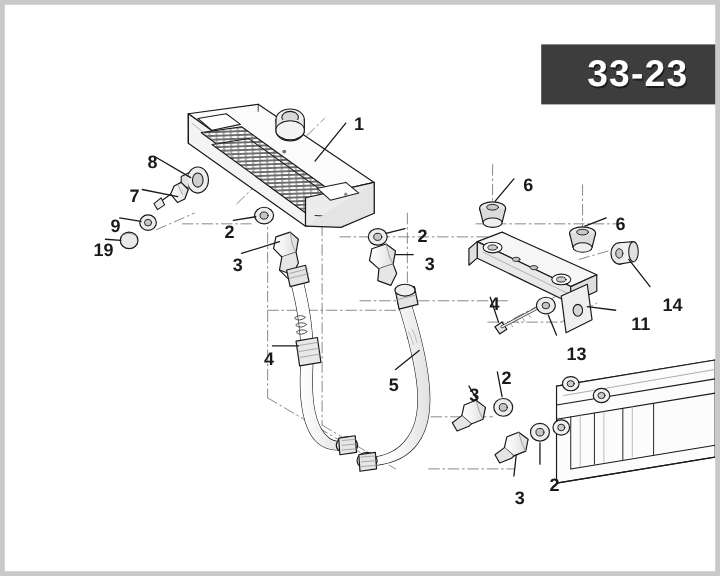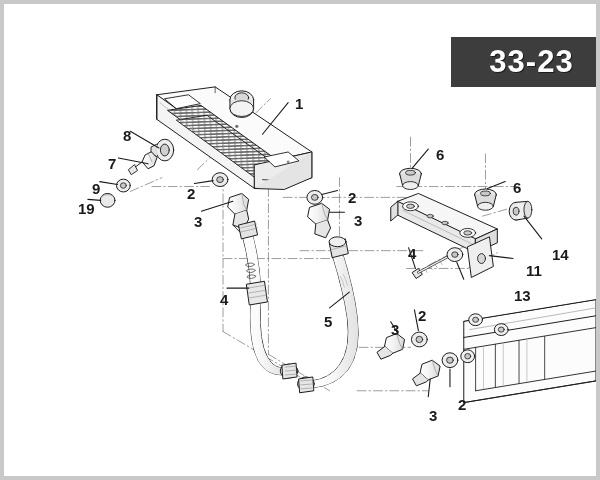--- a/index.html
+++ b/index.html
@@ -295,21 +295,21 @@
   <div class="lbl" id="c4" style="left: 74px; top: 197px;">19</div>
   <div class="lbl" id="c5" style="left: 183px; top: 182px;">2</div>
   <div class="lbl" id="c6" style="left: 190px; top: 210px;">3</div>
   <div class="lbl" id="c7" style="left: 344px; top: 186px;">2</div>
   <div class="lbl" id="c8" style="left: 350px; top: 209px;">3</div>
   <div class="lbl" id="c9" style="left: 432px; top: 143px;">6</div>
   <div class="lbl" id="c10" style="left: 509px; top: 176px;">6</div>
   <div class="lbl" id="c11" style="left: 548px; top: 243px;">14</div>
   <div class="lbl" id="c12" style="left: 522px; top: 259px; text-align: right;">11</div>
   <div class="lbl" id="c13" style="left: 404px; top: 242px;">4</div>
-  <div class="lbl" id="c14" style="left: 468px; top: 284px; margin-left: 42px;">13</div>
+  <div class="lbl" id="c14" style="left: 468px; top: 284px;">13</div>
   <div class="lbl" id="c15" style="left: 216px; top: 288px;">4</div>
   <div class="lbl" id="c16" style="left: 320px; top: 310px;">5</div>
   <div class="lbl" id="c17" style="left: 414px; top: 304px;">2</div>
   <div class="lbl" id="c18" style="left: 387px; top: 318px;">3</div>
   <div class="lbl" id="c19" style="left: 454px; top: 393px;">2</div>
   <div class="lbl" id="c20" style="left: 425px; top: 404px;">3</div>
 
 </div>
 
 </body></html>

